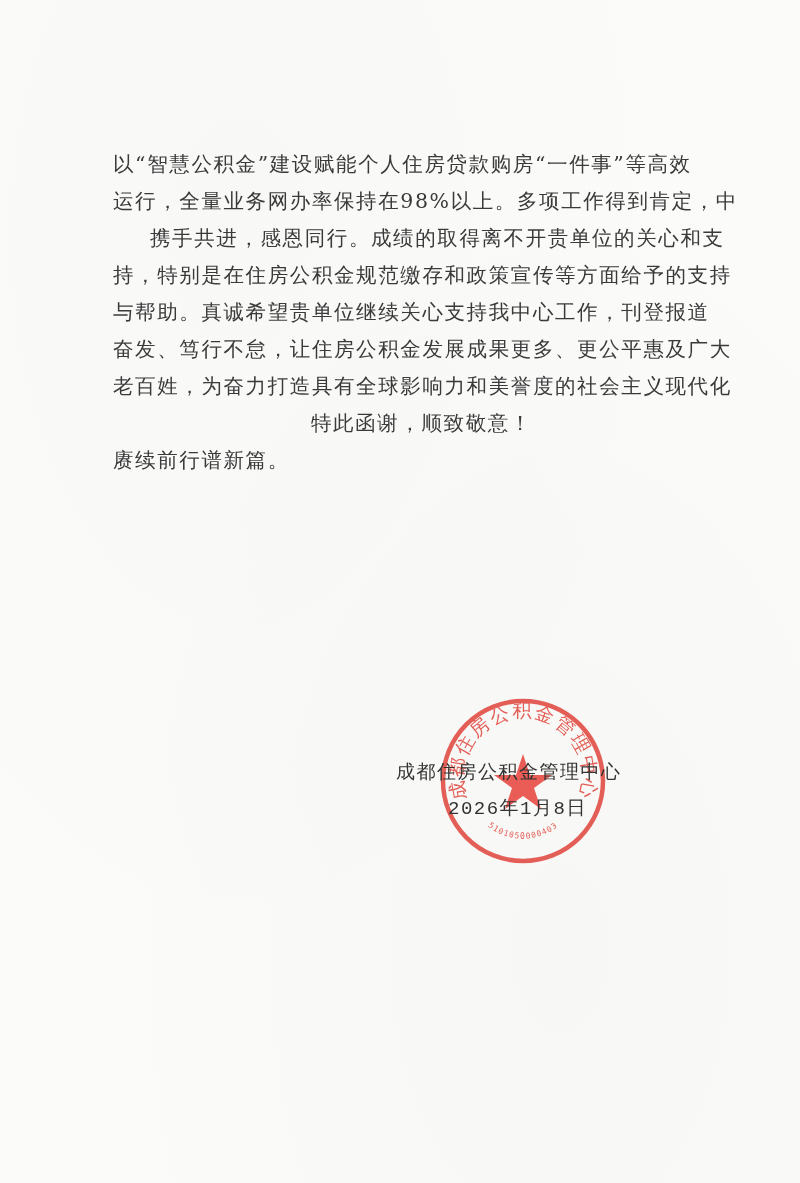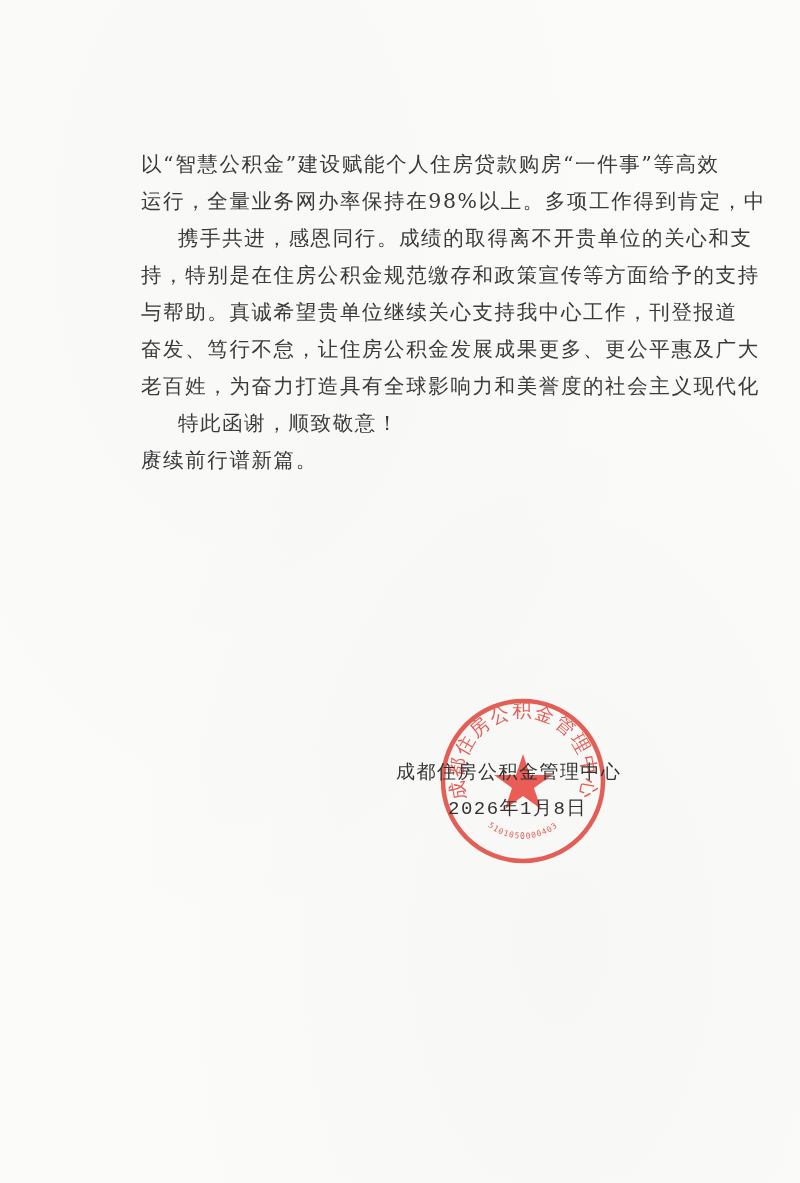--- a/index.html
+++ b/index.html
@@ -14,22 +14,22 @@
     position: absolute; left: 0; top: 0; width: 800px; height: 1183px;
     background:
       radial-gradient(ellipse at 30% 20%, rgba(0,0,0,0.012), transparent 60%),
       radial-gradient(ellipse at 70% 80%, rgba(0,0,0,0.015), transparent 60%),
       #fbfbfa;
   }
   .body-text {
     position: absolute; left: 113px; top: 146px; width: 580px;
     font-size: 20.5px; line-height: 37px; letter-spacing: 1.6px;
   }
-  .line { white-space: nowrap; display: block; height: 37px; margin-left: 28px; }
-  .indent { padding-left: 37px; }
+  .line { white-space: nowrap; display: block; height: 37px; }
+  .indent { padding-left: 37px; text-align: center; }
   .signature {
     position: absolute; left: 396px; top: 752px;
     font-size: 19px; letter-spacing: 1.5px; color: #333;
   }
   .signature .org { display:block; height: 38px; line-height: 38px; }
   .signature .date { display:block; padding-left: 52px; height: 38px; line-height: 38px; font-family: Liberation Mono, monospace; }
   .seal {
     position: absolute; left: 438px; top: 696px; width: 170px; height: 170px;
     opacity: 0.85;
   }

